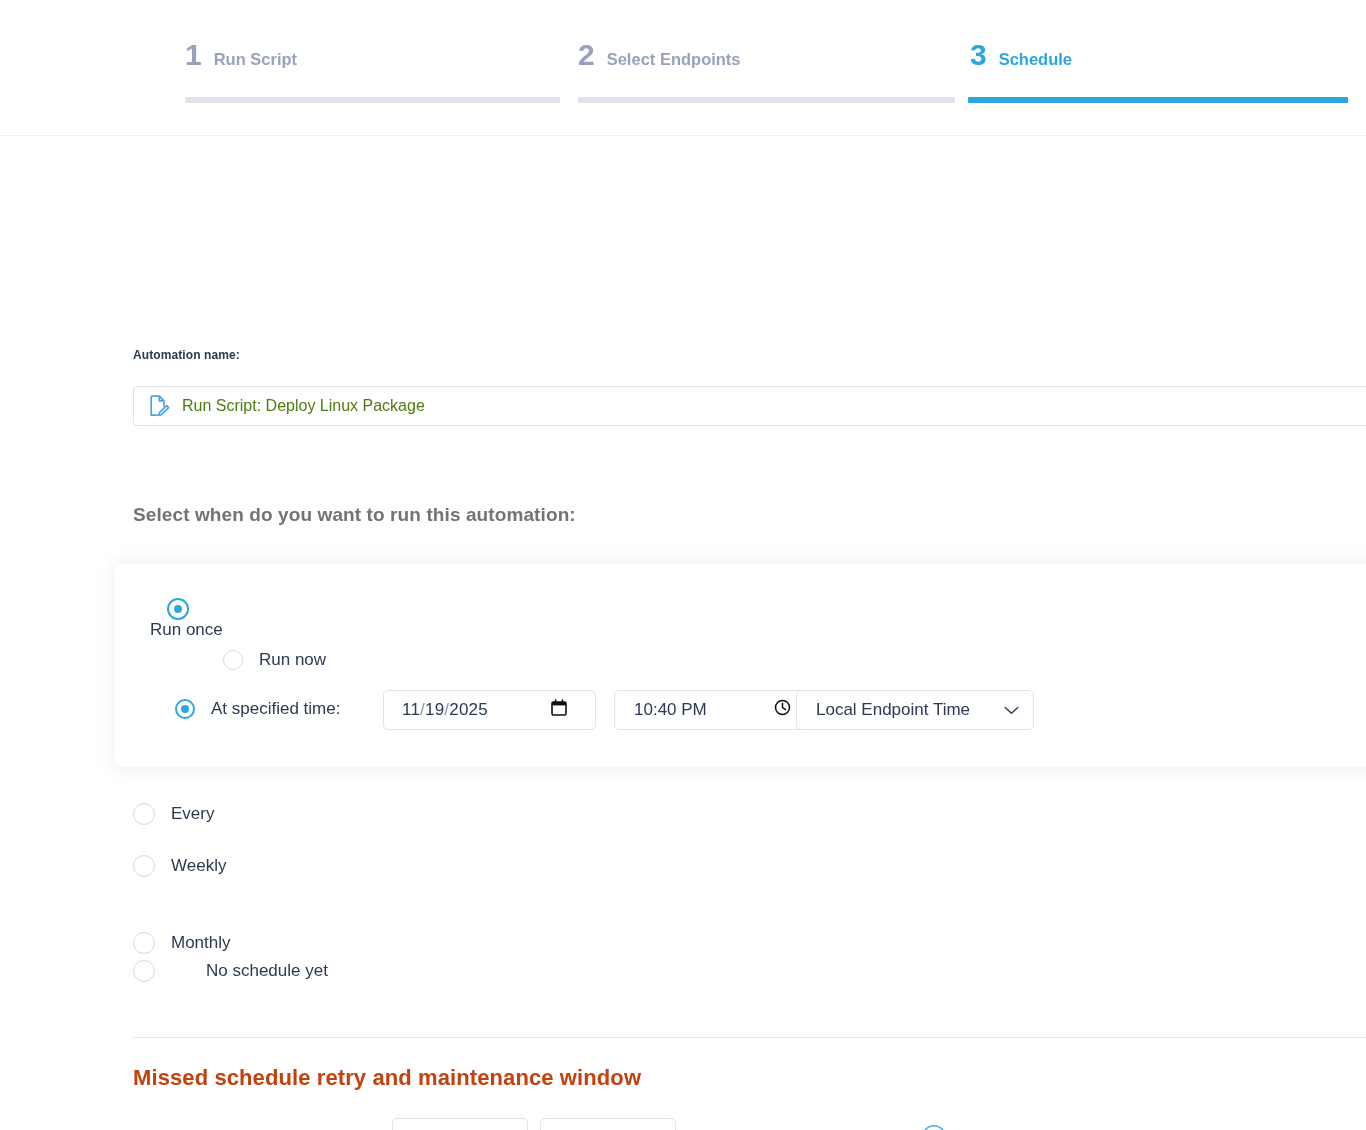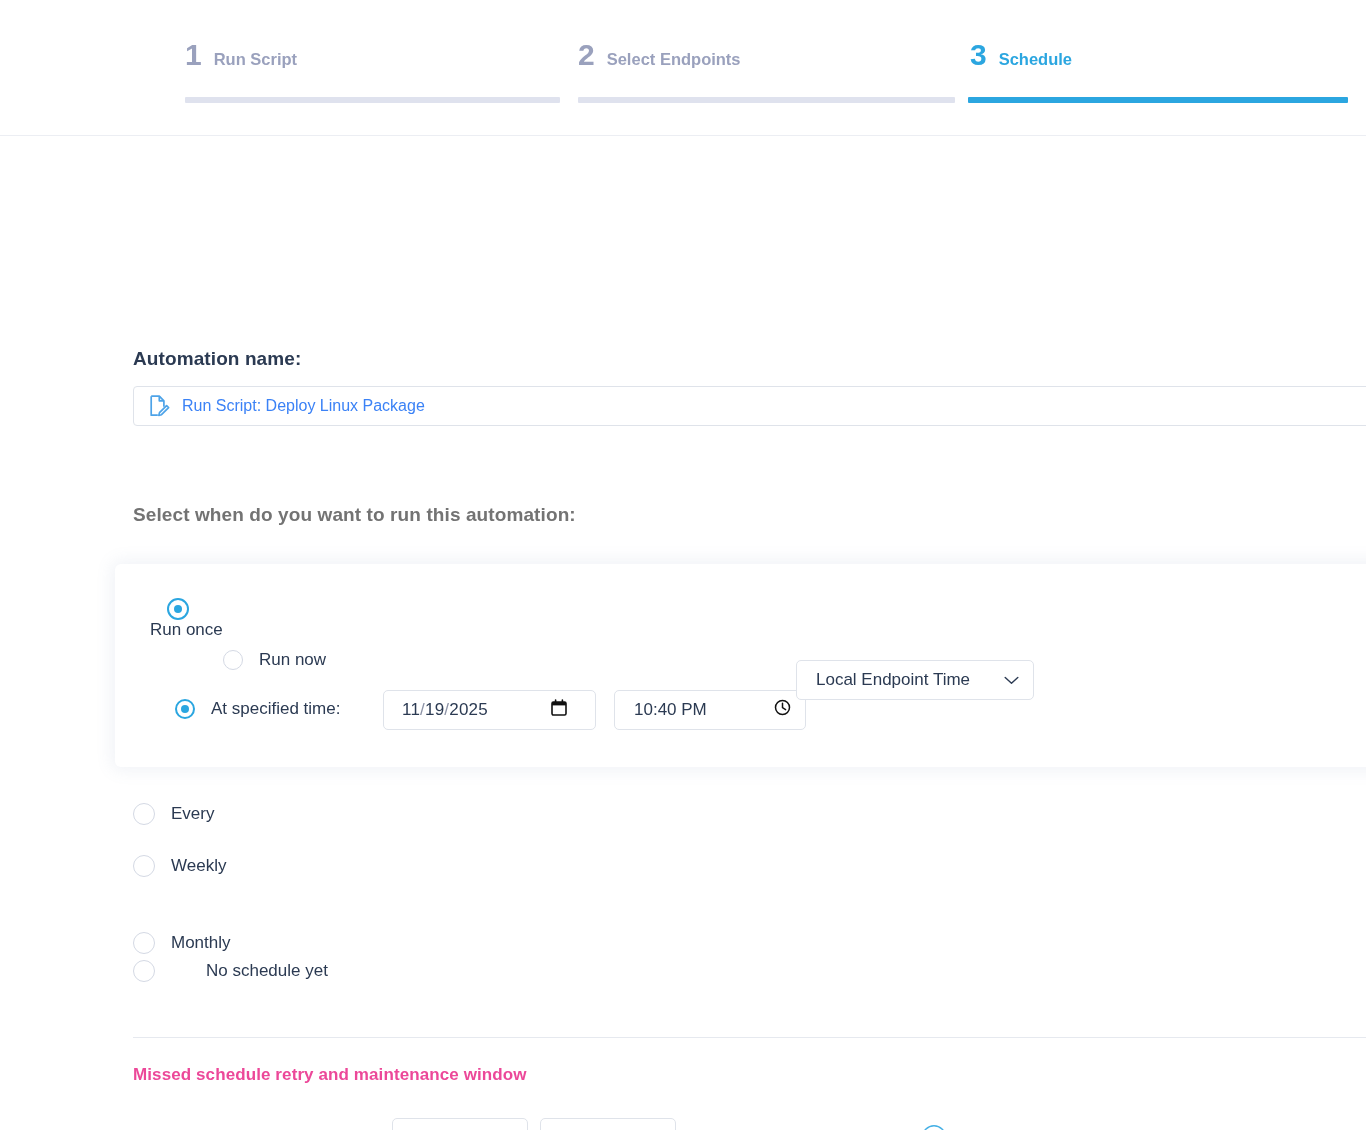--- a/index.html
+++ b/index.html
@@ -56,42 +56,42 @@
   .s1 { left: 185px; }  .b1 { left: 185px; width: 375px; }
   .s2 { left: 578px; }  .b2 { left: 578px; width: 377px; }
   .s3 { left: 970px; }  .b3 { left: 968px; width: 380px; }
 
   
   .content { position: relative; padding: 0; }
 
   .lbl-automation {
     position: absolute;
     left: 133px; top: 212px;
-    font-size: 19px;
+    font-size: 12px;
     font-weight: 700;
     color: #2b3a52;
     letter-spacing: .1px;
   }
 
   .name-field {
     position: absolute;
     left: 133px; top: 250px;
     width: 1290px; height: 40px;
     border: 1px solid #dfe3ea;
     border-radius: 4px;
     background: #fff;
     display: flex;
     align-items: center;
     padding-left: 14px;
   }
   .name-field .ic { flex: 0 0 auto; display:flex; align-items:center; }
   .name-field .txt {
     margin-left: 12px;
     font-size: 16px;
-    color: #3b82f6;
+    color: #4d7c0f;
   }
 
   .lbl-when {
     position: absolute;
     left: 133px; top: 368px;
     font-size: 19px;
     font-weight: 700;
     color: #737373;
     letter-spacing: .1px;
   }
@@ -153,39 +153,39 @@
     border: 1px solid #dfe3ea;
     border-radius: 5px;
     background: #fff;
     display: flex;
     align-items: center;
     font-size: 17px;
     color: #2b3a52;
   }
   .date-ctl { left: 383px; top: 554px; width: 213px; padding: 0 28px 0 18px; justify-content: space-between; }
   .time-ctl { left: 614px; top: 554px; width: 192px; padding: 0 14px 0 19px; justify-content: space-between; }
-  .tz-ctl   { left: 796px; top: 524px; width: 238px; padding: 0 14px 0 19px; justify-content: space-between; }
+  .tz-ctl   { left: 796px; top: 554px; width: 238px; padding: 0 14px 0 19px; justify-content: space-between; }
 
   .dmy { letter-spacing: .2px; }
   .dmy .sep { color: #8d93a6; }
 
   
   .divider {
     position: absolute;
     left: 133px; top: 901px;
     width: 1233px; height: 1px;
     background: #e6e9ef;
   }
 
   .lbl-missed {
     position: absolute;
     left: 133px; top: 929px;
-    font-size: 17px;
-    font-weight: 700;
-    color: #ec4899;
+    font-size: 22px;
+    font-weight: 700;
+    color: #c2410c;
     letter-spacing: .1px;
   }
 
   .deadline-row {
     position: absolute;
     left: 133px; top: 982px;
     display: flex;
     align-items: center;
   }
   .deadline-label { font-size: 17px; color: #2b3a52; }

